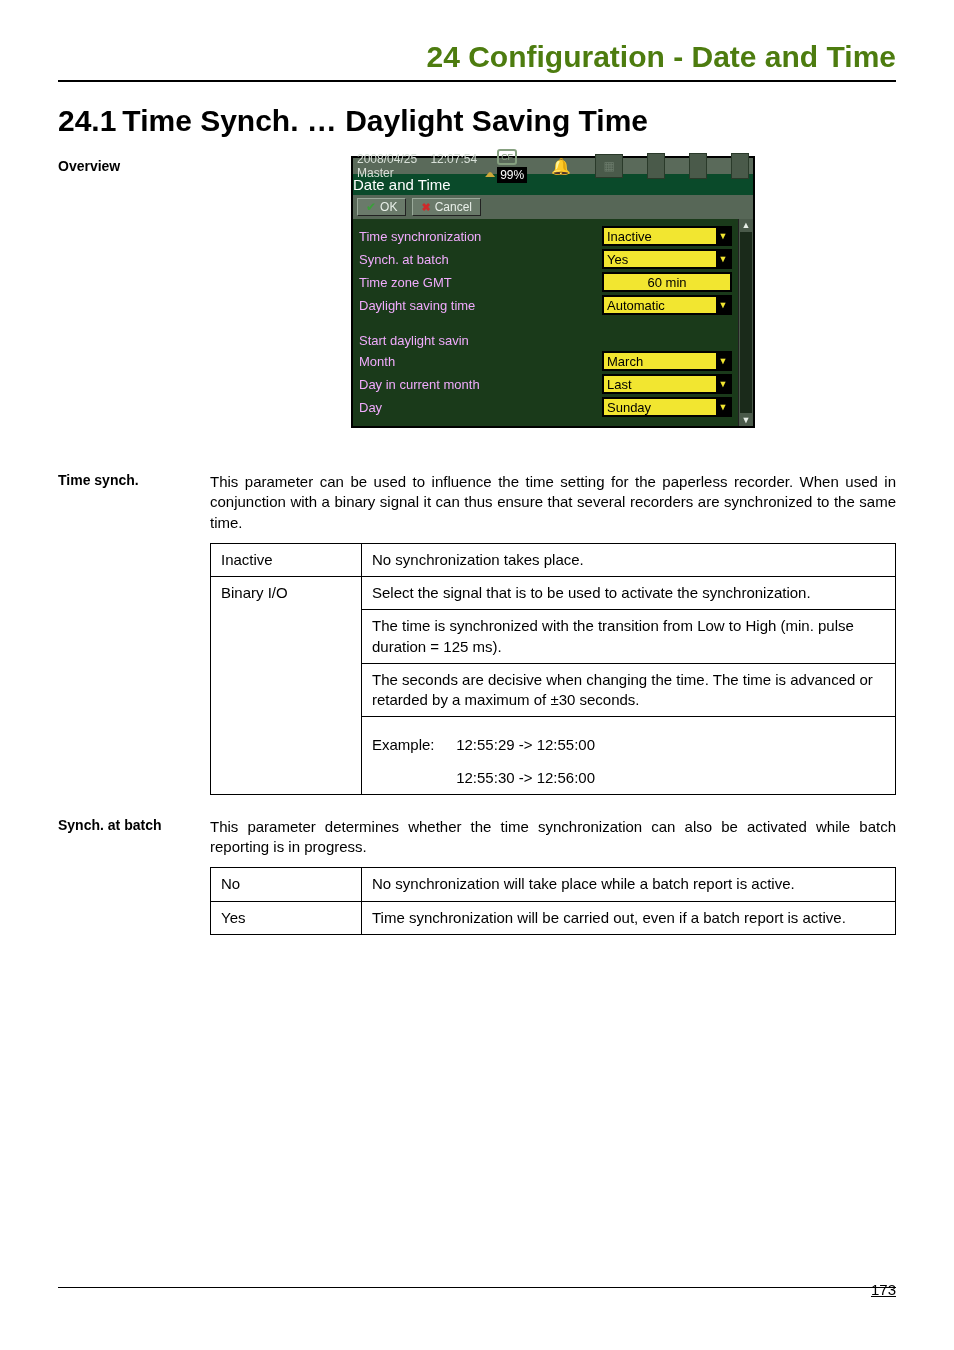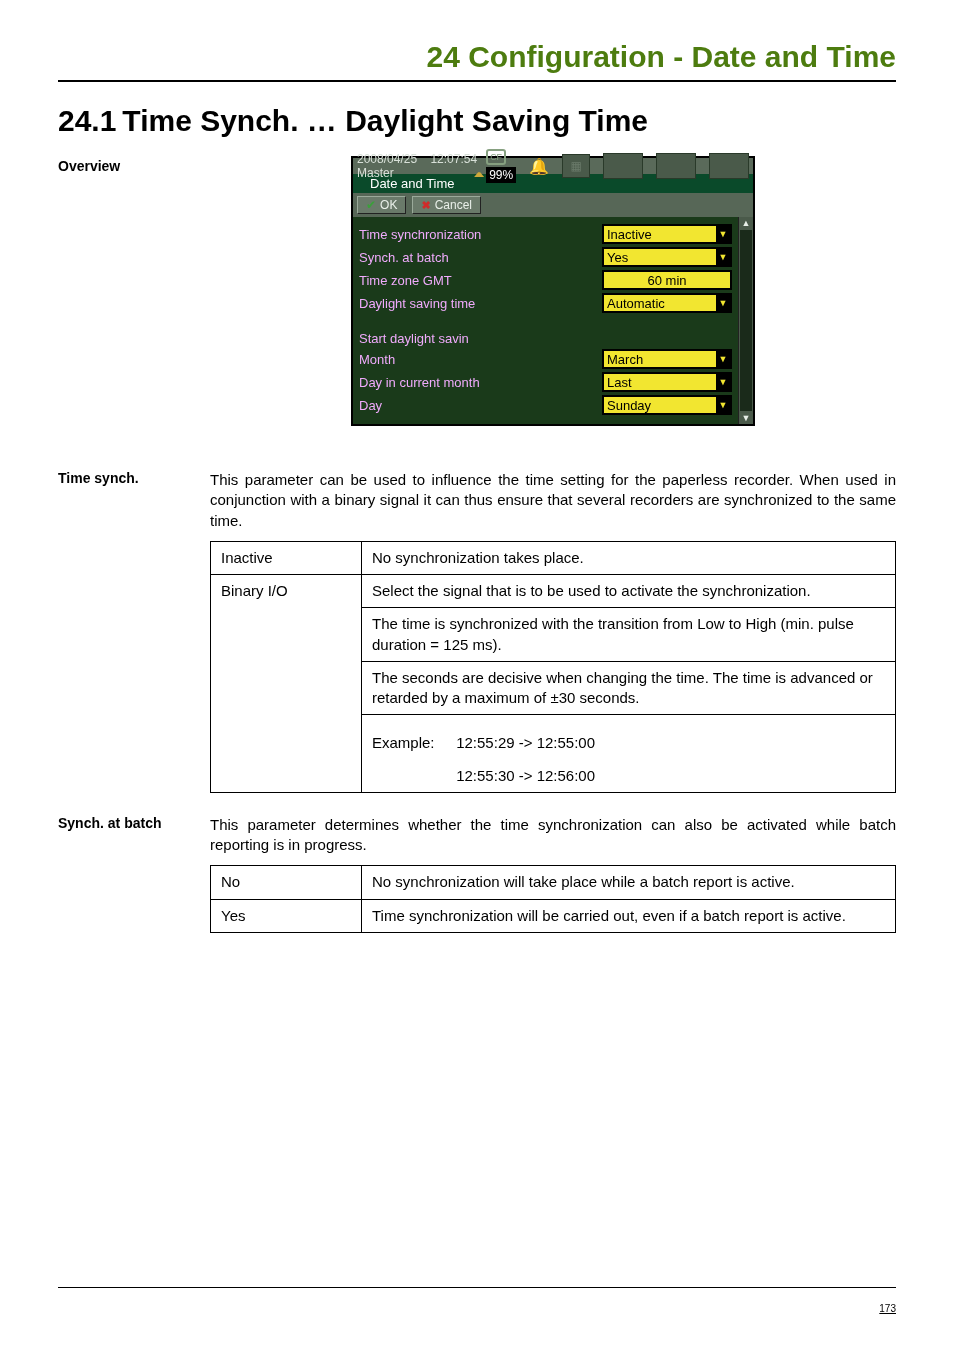--- a/index.html
+++ b/index.html
@@ -78,21 +78,21 @@
     font-size: 13px;
     color: #fff;
   }
   .dev-status {
     display: flex;
     align-items: center;
     background: #5a6a5a;
     height: 16px;
     padding: 0 4px;
     box-sizing: border-box;
-    gap: 9px;
+    gap: 20px;
   }
   .dev-dt { line-height: 14px; font-size: 12px; color: #d8e0d8; }
   .dev-cf {
     border: 2px solid #86a080;
     border-radius: 3px;
     font-size: 9px;
     padding: 0 2px;
     color: #86a080;
     line-height: 12px;
   }
@@ -117,22 +117,22 @@
     background: #4a5a4a;
     border: 1px solid #2a3a2a;
     display: flex; align-items:center; justify-content:center;
     font-size: 12px; color:#6b7b6b;
     margin-left: 4px;
   }
   .dev-tab { flex:1; height:24px; background:#4a5a4a; border:1px solid #2a3a2a; margin-left:4px; }
   .dev-title-bar {
     background: #0a4a2a;
     color: #fff;
-    padding: 2px 17px;
-    font-size: 13px;
+    padding: 2px 0;
+    font-size: 15px;
   }
   .dev-toolbar {
     background: #576757;
     padding: 3px 4px;
     display: flex;
     gap: 6px;
   }
   .dev-btn {
     background: #6a7a6a;
     border: 1px solid #222;
@@ -190,23 +190,23 @@
     width: 14px; height: 16px;
     background: #000;
     color: #f2e630;
     font-size: 9px;
     display:flex; align-items:center; justify-content:center;
     margin-right:-3px;
   }
   .dev-spacer { height: 12px; }
   .page-number {
     position: absolute;
-    bottom: 36px;
+    bottom: 52px;
     right: 58px;
-    font-size: 10px;
+    font-size: 15px;
     text-decoration: underline;
   }
   .bottom-rule {
     position: absolute;
     bottom: 62px;
     left: 58px;
     right: 58px;
     border-top: 1px solid #000;
   }
 </style>

